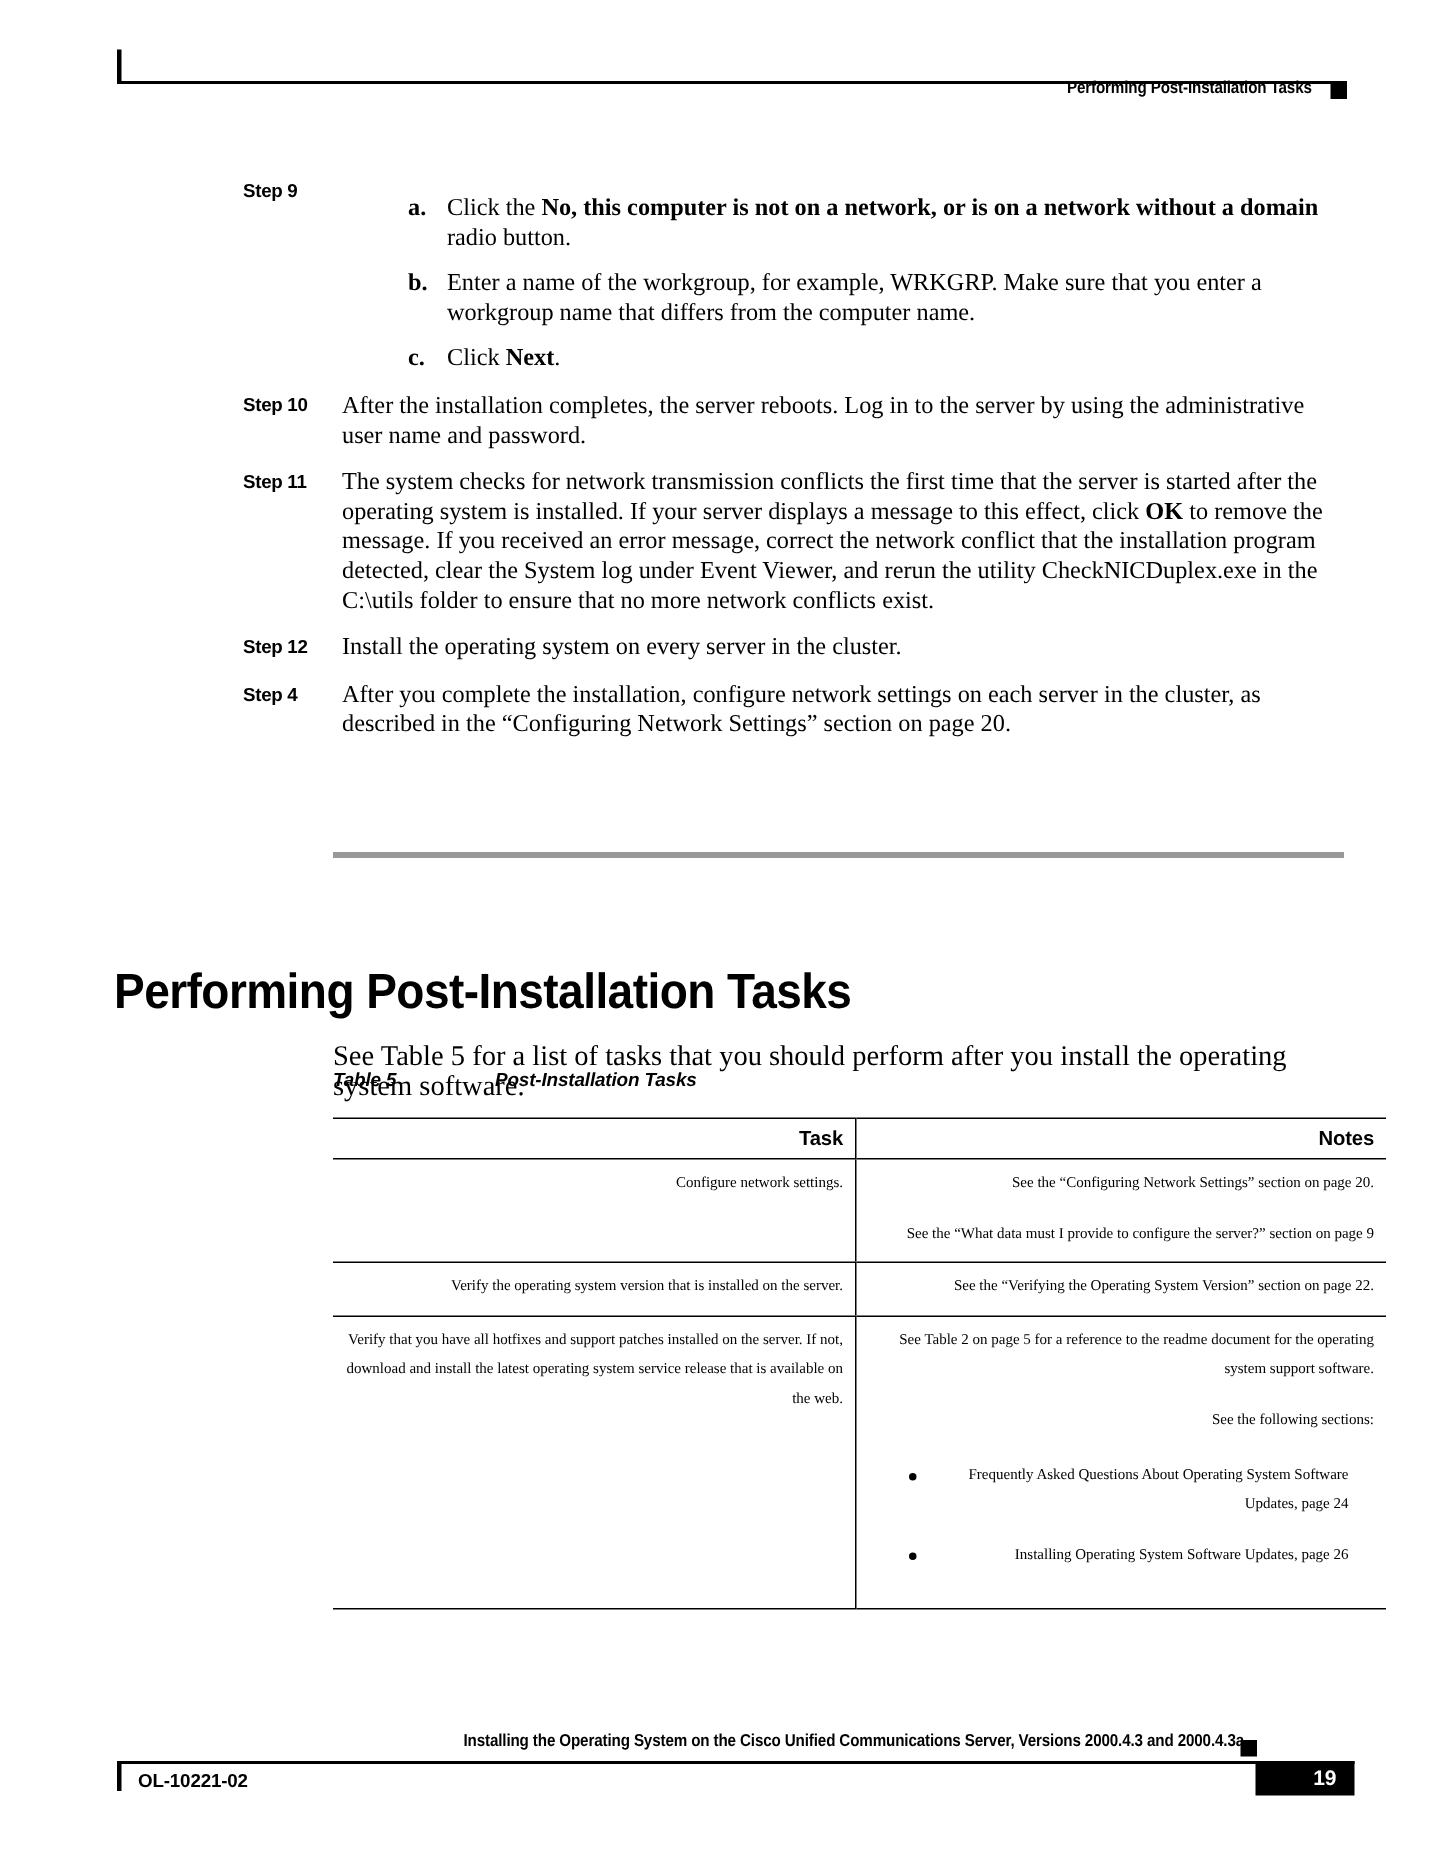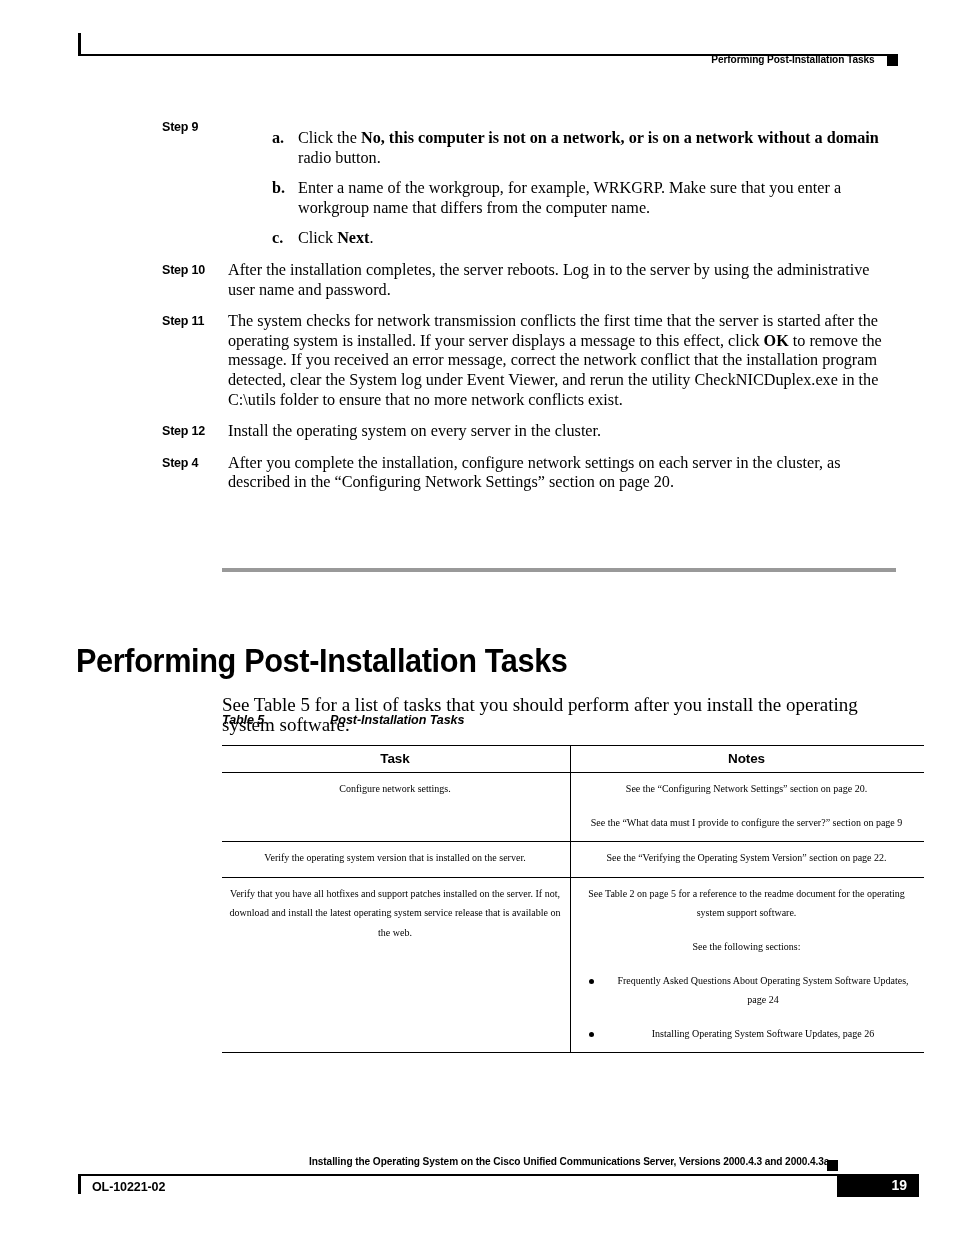--- a/index.html
+++ b/index.html
@@ -169,21 +169,21 @@
   .tbl {
     position: absolute;
     left: 222px;
     top: 745px;
     width: 673px;
     border-collapse: collapse;
     table-layout: fixed;
   }
   .tbl th, .tbl td {
     vertical-align: top;
-    text-align: center;
+    text-align: right;
     padding: 6px 8px 9px 6px;
   }
   .tbl thead th {
     font-family: "Liberation Sans Narrow", "Liberation Sans", sans-serif;
     font-weight: bold;
     font-size: 13.5px;
     letter-spacing: -0.1px;
     border-top: 1.6px solid #000;
     border-bottom: 1.6px solid #000;
     padding-top: 5px;
@@ -194,21 +194,21 @@
     line-height: 19.6px;
     border-bottom: 1.6px solid #000;
   }
   .tbl tbody tr:last-child td { border-bottom: 1.6px solid #000; }
   .col-task { width: 334px; }
   .col-notes { width: 339px; border-left: 1.6px solid #000; padding-left: 9px; }
   .tbl thead th.col-notes { border-left: 1.6px solid #000; }
   .tbl p { margin: 0 0 14px 0; }
   .tbl p:last-child { margin-bottom: 0; }
   ul.bullets {
-    margin: 0;
+    margin: 17px;
     padding: 0;
     list-style: none;
   }
   ul.bullets li {
     position: relative;
     padding-left: 33px;
     margin-bottom: 14px;
     line-height: 19.6px;
   }
   ul.bullets li:last-child { margin-bottom: 0; }
@@ -273,21 +273,21 @@
     font-family: "Liberation Sans Narrow", "Liberation Sans", sans-serif;
     font-weight: bold;
     font-size: 12.5px;
     letter-spacing: -0.1px;
     white-space: nowrap;
   }
   .footer-pagebox {
     position: absolute;
     left: 759px;
     top: 19px;
-    width: 82px;
+    width: 66px;
     height: 23px;
     background: #000;
   }
   .footer-pagenum {
     position: absolute;
     right: 12px;
     top: 3px;
     color: #ffffff;
     font-family: "Liberation Sans Narrow", "Liberation Sans", sans-serif;
     font-weight: bold;

